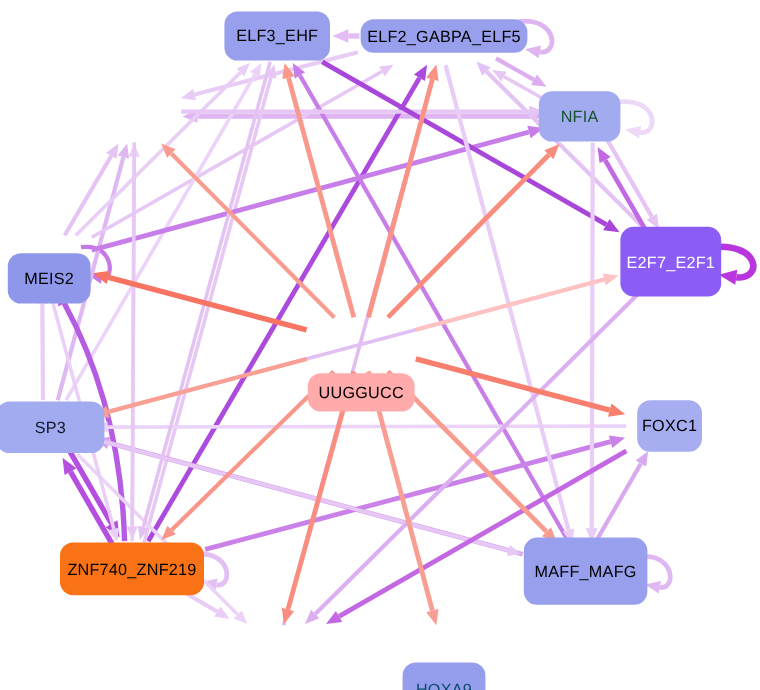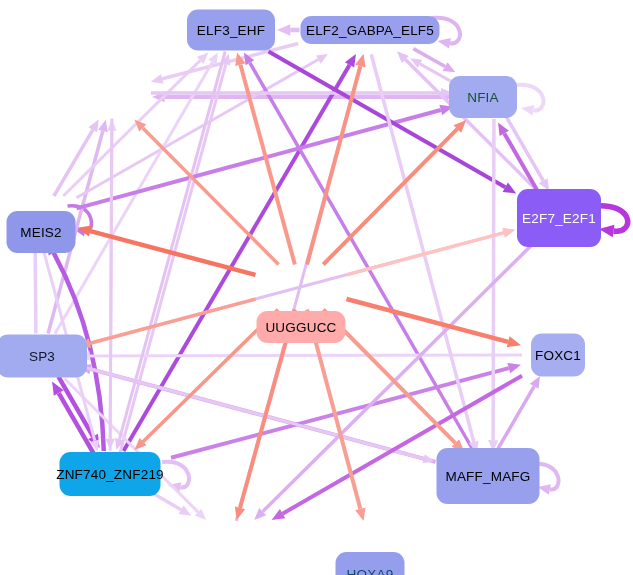--- a/index.html
+++ b/index.html
@@ -138,17 +138,17 @@
     </svg>
   <div id="node-layer">
       <div class="node" style="left: 231px; top: 30px; width: 88px; height: 41px; background: rgb(152, 160, 237); color: rgb(0, 0, 0);">ELF3_EHF</div>
       <div class="node" style="left: 370px; top: 30px; width: 139px; height: 28px; background: rgb(152, 160, 237); color: rgb(0, 0, 0);">ELF2_GABPA_ELF5</div>
       <div class="node" style="left: 483px; top: 97px; width: 68px; height: 42px; background: rgb(162, 170, 240); color: #14532d;">NFIA</div>
       <div class="node" style="left: 41px; top: 218px; width: 69px; height: 42px; background: rgb(142, 151, 234); color: rgb(0, 0, 0); margin-top: 14px;">MEIS2</div>
       <div class="node" style="left: 559px; top: 218px; width: 84px; height: 58px; background: #8b5cf6; color: rgb(255, 255, 255);">E2F7_E2F1</div>
       <div class="node" style="left: 301px; top: 287px; width: 89px; height: 32px; background: rgb(255, 171, 171); color: rgb(0, 0, 0); margin-top: 40px;">UUGGUCC</div>
       <div class="node" style="left: 42px; top: 356px; width: 90px; height: 43px; background: rgb(162, 170, 240); color: #0f172a;">SP3</div>
       <div class="node" style="left: 558px; top: 355px; width: 54px; height: 43px; background: rgb(166, 173, 241); color: rgb(0, 0, 0);">FOXC1</div>
-      <div class="node" style="left: 110px; top: 474px; width: 101px; height: 44px; background: #0ea5e9; color: rgb(0, 0, 0);">ZNF740_ZNF219</div>
+      <div class="node" style="left: 110px; top: 474px; width: 120px; height: 44px; background: #f97316; color: rgb(0, 0, 0);">ZNF740_ZNF219</div>
       <div class="node" style="left: 488px; top: 476px; width: 103px; height: 56px; background: rgb(152, 160, 237); color: rgb(0, 0, 0);">MAFF_MAFG</div>
       <div class="node" style="left: 370px; top: 574px; width: 69px; height: 44px; background: rgb(149, 158, 236); color: #0c4a6e;">HOXA9</div>
     </div>
 </div>
 
 </body></html>

